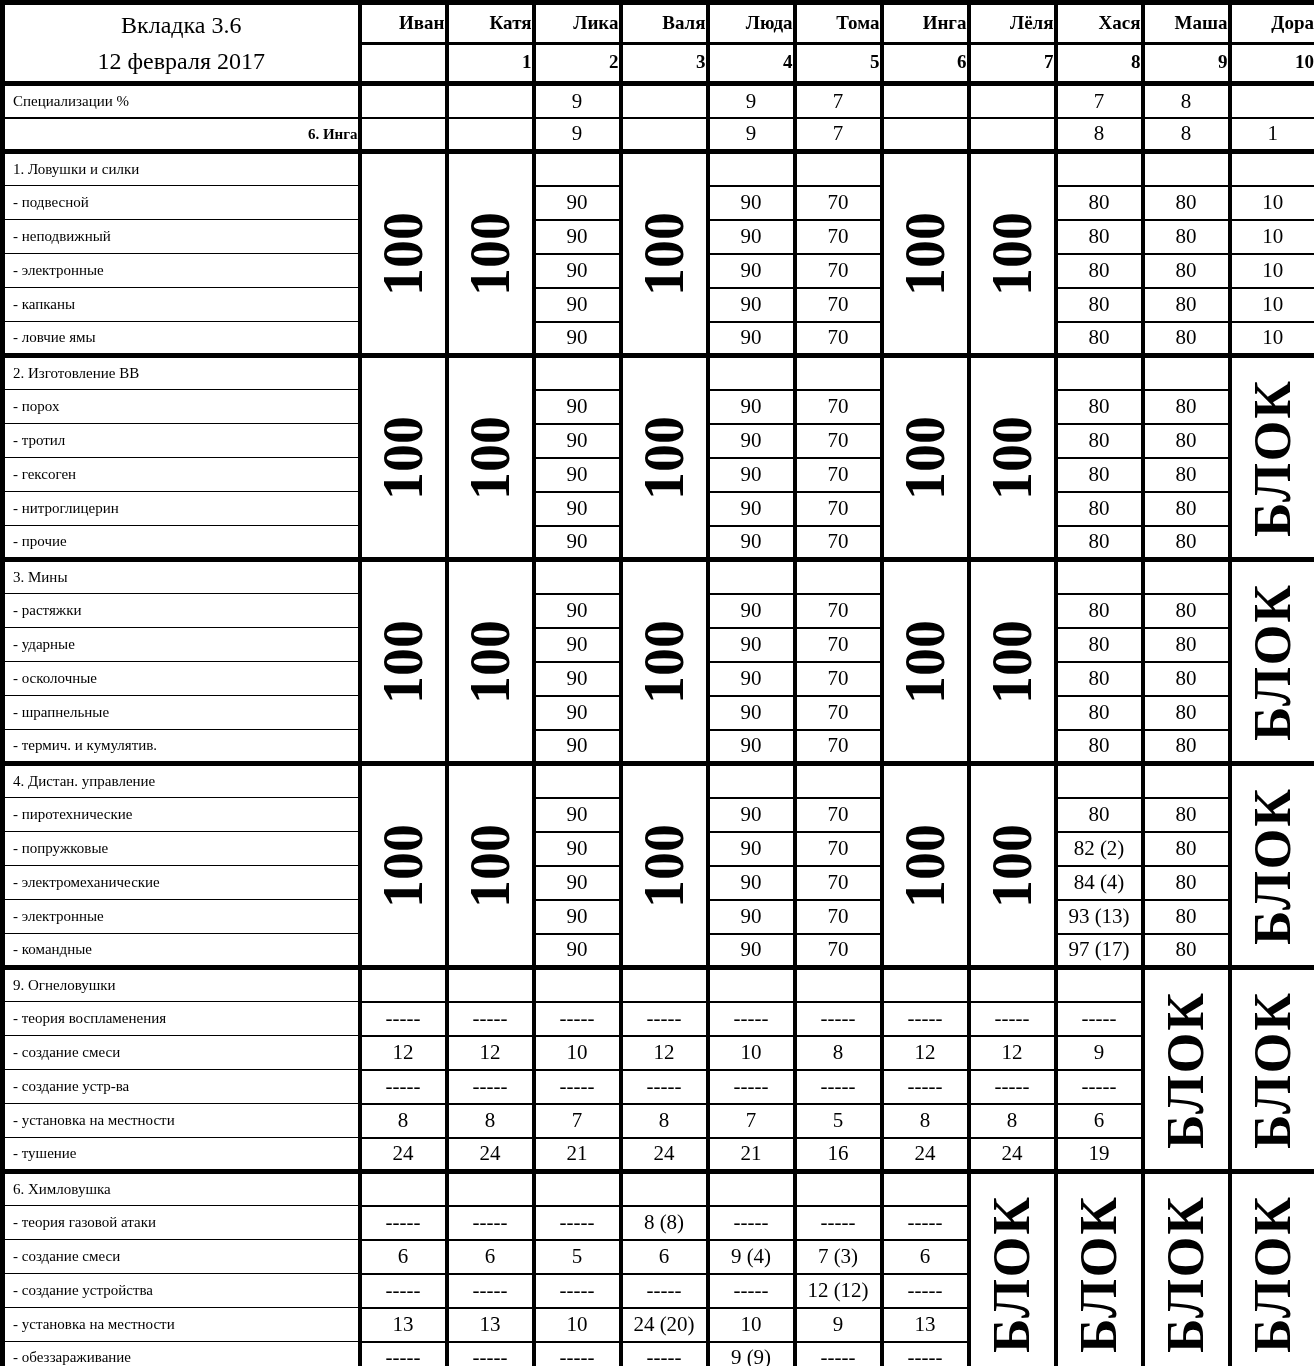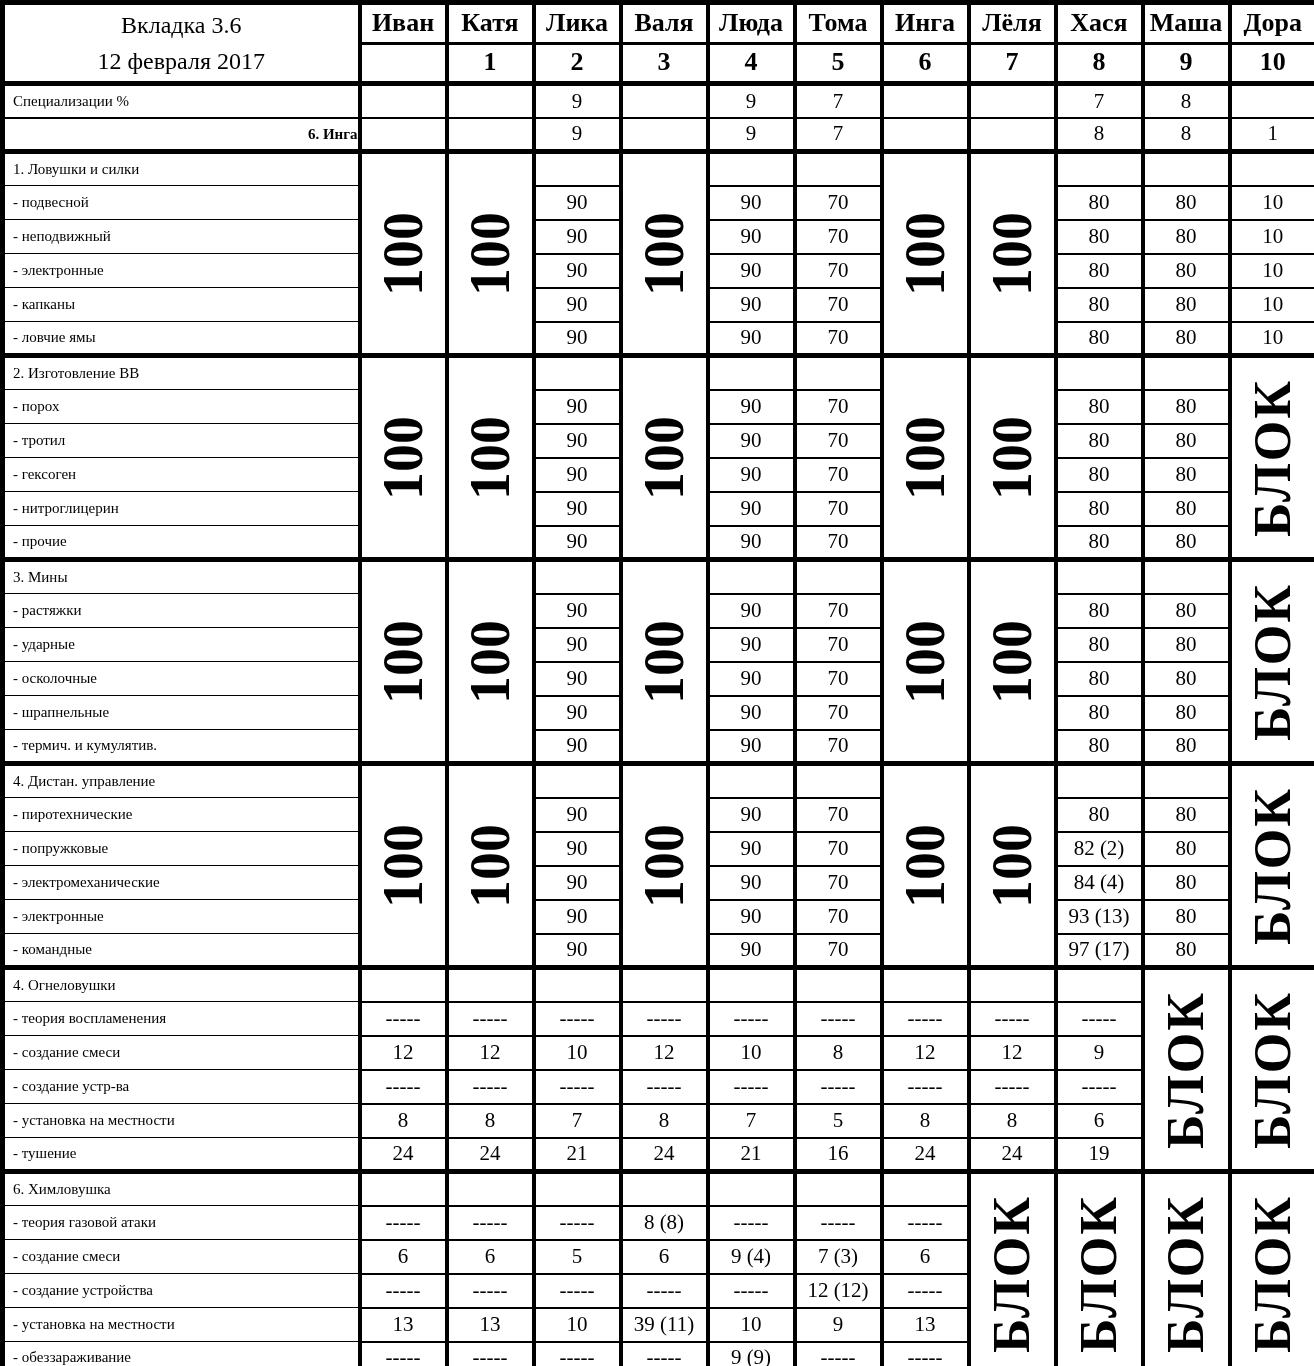--- a/index.html
+++ b/index.html
@@ -35,21 +35,21 @@
   td.skilllab{border-top-width:1px;border-bottom-width:1px;}
   td.sect{border-bottom-width:1px;}
   td.sumlab{border-top-width:2px;border-bottom-width:2px;}
   td.title-cell{
     text-align:center;
     padding:2px 8px;
     font-size:24px;
     line-height:1.5;
     vertical-align:middle;
   }
-  td.hdr{font-weight:bold;font-size:26px;}
+  td.hdr{font-weight:bold;font-size:19px;text-align:right;}
   td.namecell{border-bottom-width:3px;}
   tr.tt > td{border-top-width:5px;}
   td.bold{font-weight:bold;text-align:right;}
   td.vcell{position:relative;}
   .vtext{
     position:absolute;
     top:50%;left:50%;
     transform:translate(-50%,-50%) rotate(-90deg);
     white-space:nowrap;
     font-weight:bold;
@@ -397,21 +397,21 @@
         </tr>
         <tr class="rh34">
           <td class="lab skilllab">- командные</td>
           <td class="val">90</td>
           <td class="val">90</td>
           <td class="val">70</td>
           <td class="val">97 (17)</td>
           <td class="val">80</td>
         </tr>
         <tr class="rh34 tt">
-          <td class="lab sect">4. Огнеловушки</td>
+          <td class="lab sect">9. Огнеловушки</td>
           <td class="val"></td>
           <td class="val"></td>
           <td class="val"></td>
           <td class="val"></td>
           <td class="val"></td>
           <td class="val"></td>
           <td class="val"></td>
           <td class="val"></td>
           <td class="val"></td>
           <td class="vcell" rowspan="6">
@@ -531,21 +531,21 @@
           <td class="val">-----</td>
           <td class="val">-----</td>
           <td class="val">12 (12)</td>
           <td class="val">-----</td>
         </tr>
         <tr class="rh34">
           <td class="lab skilllab">- установка на местности</td>
           <td class="val">13</td>
           <td class="val">13</td>
           <td class="val">10</td>
-          <td class="val">39 (11)</td>
+          <td class="val">24 (20)</td>
           <td class="val">10</td>
           <td class="val">9</td>
           <td class="val">13</td>
         </tr>
         <tr class="rh34">
           <td class="lab skilllab">- обеззараживание</td>
           <td class="val">-----</td>
           <td class="val">-----</td>
           <td class="val">-----</td>
           <td class="val">-----</td>

